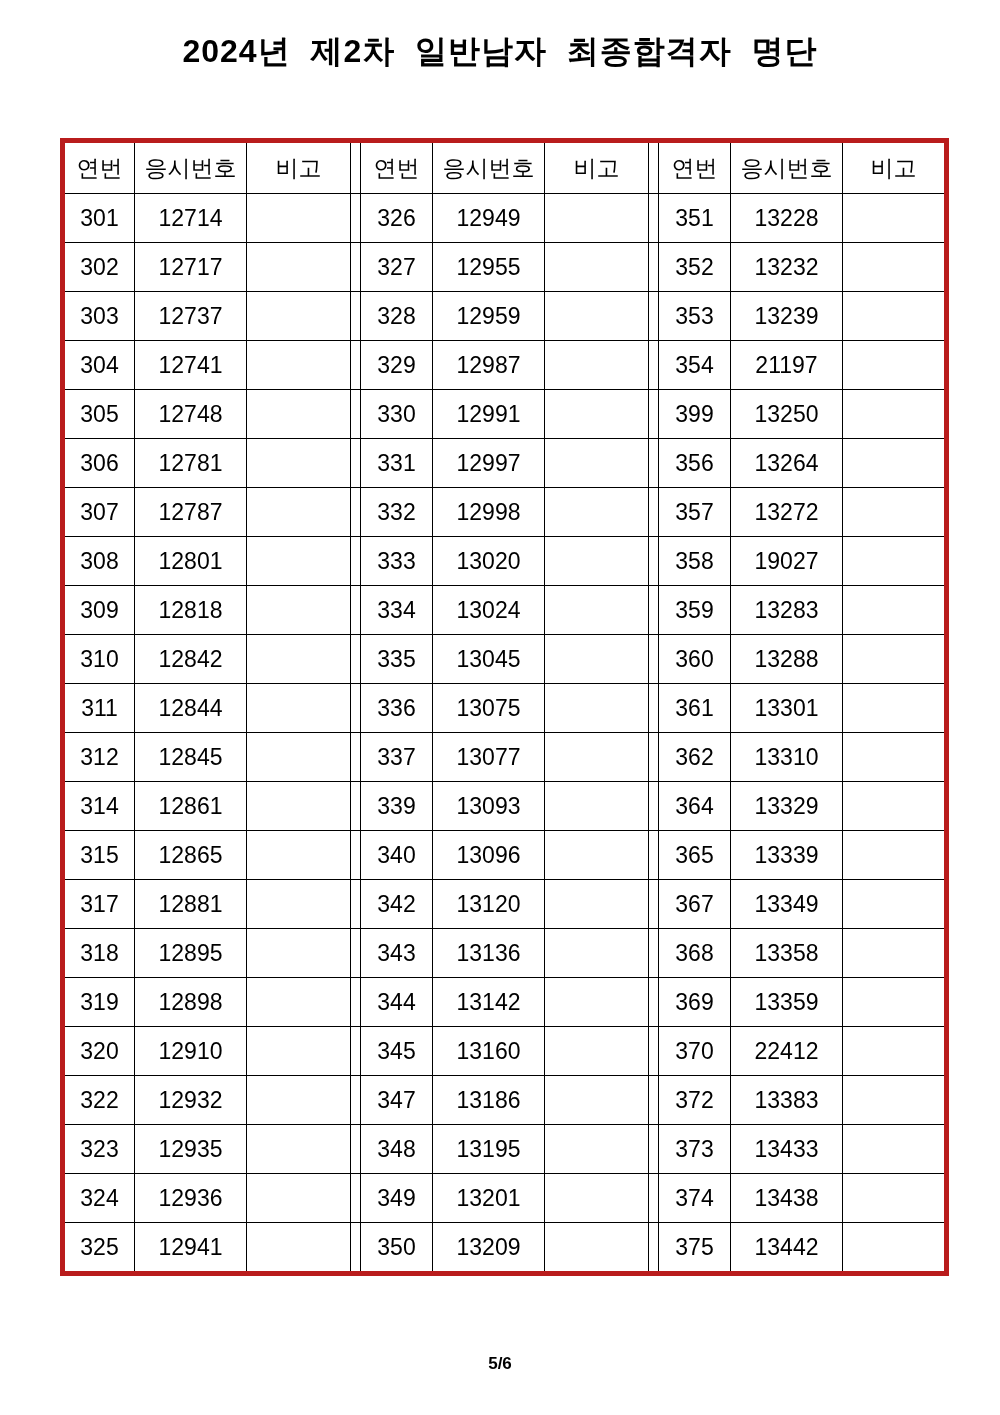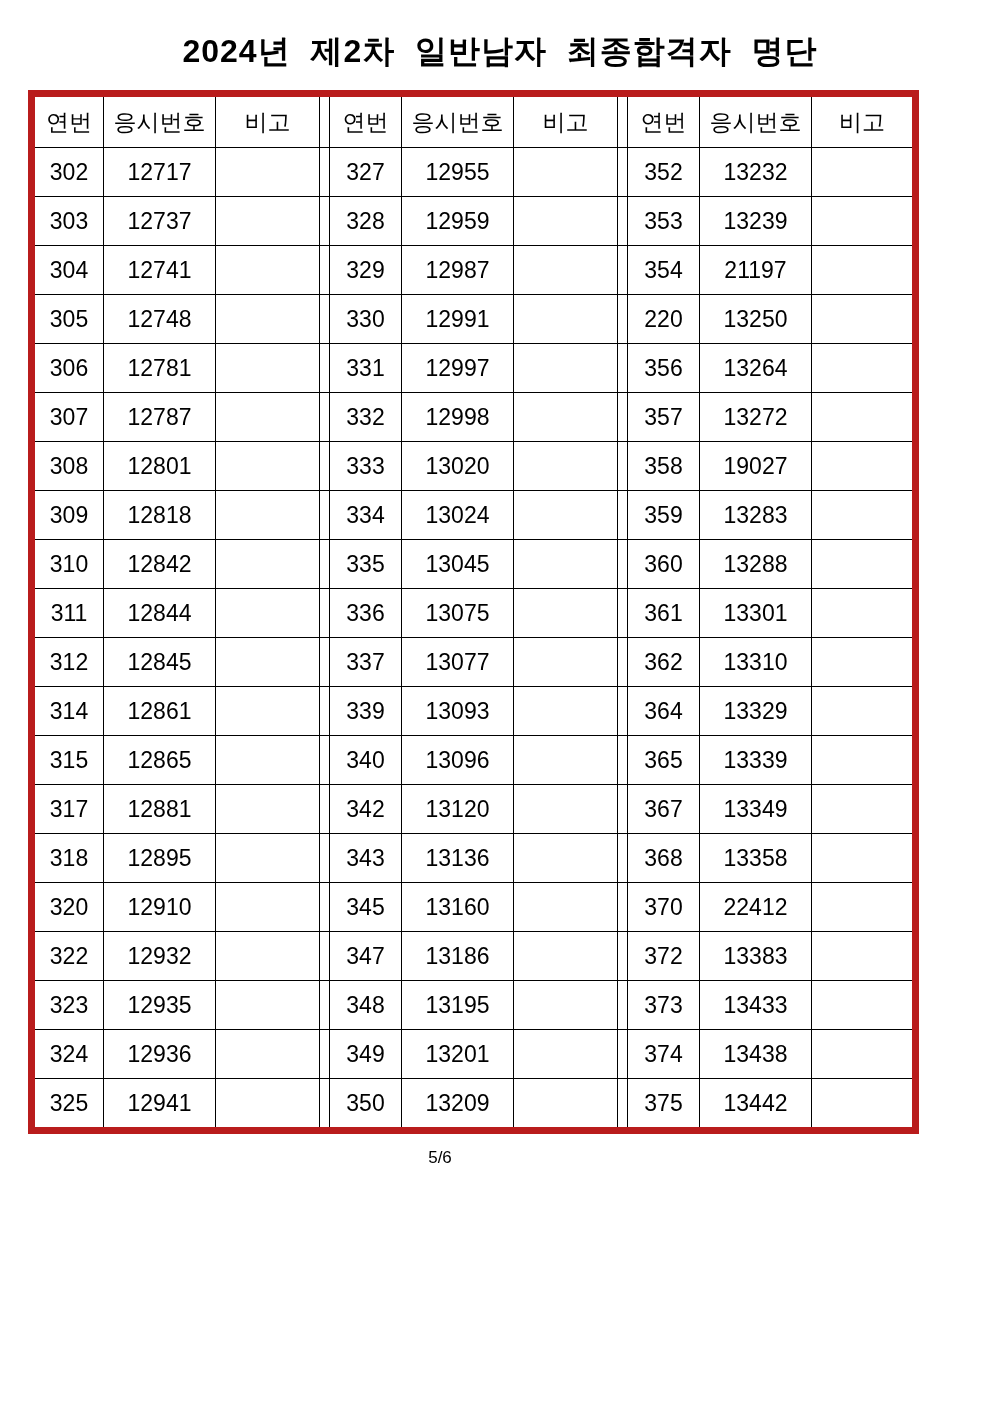--- a/index.html
+++ b/index.html
@@ -16,39 +16,40 @@
     overflow: hidden;
   }
   .page {
     width: 1000px;
     height: 1300px;
     box-sizing: border-box;
     padding: 0;
     position: relative;
     display: flex;
     flex-direction: column;
+    align-items: center;
+    gap: 48px;
   }
   .doc-title {
     margin-top: 30px;
     margin-bottom: 16px;
     font-size: 32px;
     font-weight: bold;
     letter-spacing: 1px;
     text-align: center;
     white-space: pre;
   }
   .table-wrap {
     width: 880px;
   }
   table.roster {
     border-collapse: collapse;
     width: 880px;
     table-layout: fixed;
-    border: 7px solid #b91c1c;
-    margin-left: 28px;
+    border: 5px solid #b91c1c;
   }
   table.roster td, table.roster th {
     border: 1px solid #000000;
     height: 48px;
     font-size: 23px;
     font-weight: normal;
     text-align: center;
     vertical-align: middle;
     padding: 0;
     background: #ffffff;
@@ -64,24 +65,25 @@
   col.c-gap    { width: 10px; }
 
   td.gap, th.gap {
     border-top: none;
     border-bottom: none;
     border-left: 1px solid #000000;
     border-right: 1px solid #000000;
     background: #ffffff;
   }
   .page-footer {
-    margin-top: 14px;
+    margin-top: 30px;
     font-size: 17px;
     text-align: center;
     width: 880px;
+    font-weight: bold;
   }
 </style>
 </head>
 <body>
 
 <div class="page">
 
   <div class="doc-title">2024년  제2차  일반남자  최종합격자  명단</div>
 
   <div class="table-wrap">
@@ -109,20 +111,33 @@
           <th>응시번호</th>
           <th>비고</th>
           <th class="gap"></th>
           <th>연번</th>
           <th>응시번호</th>
           <th>비고</th>
         </tr>
       </thead>
       <tbody id="roster-body">
           <tr>
+            <td>301</td>
+            <td>12714</td>
+            <td></td>
+            <td class="gap"></td>
+            <td>326</td>
+            <td>12949</td>
+            <td></td>
+            <td class="gap"></td>
+            <td>351</td>
+            <td>13228</td>
+            <td></td>
+          </tr>
+          <tr>
             <td>302</td>
             <td>12717</td>
             <td></td>
             <td class="gap"></td>
             <td>327</td>
             <td>12955</td>
             <td></td>
             <td class="gap"></td>
             <td>352</td>
             <td>13232</td>
@@ -156,21 +171,21 @@
           </tr>
           <tr>
             <td>305</td>
             <td>12748</td>
             <td></td>
             <td class="gap"></td>
             <td>330</td>
             <td>12991</td>
             <td></td>
             <td class="gap"></td>
-            <td>220</td>
+            <td>399</td>
             <td>13250</td>
             <td></td>
           </tr>
           <tr>
             <td>306</td>
             <td>12781</td>
             <td></td>
             <td class="gap"></td>
             <td>331</td>
             <td>12997</td>
@@ -301,20 +316,33 @@
             <td>318</td>
             <td>12895</td>
             <td></td>
             <td class="gap"></td>
             <td>343</td>
             <td>13136</td>
             <td></td>
             <td class="gap"></td>
             <td>368</td>
             <td>13358</td>
+            <td></td>
+          </tr>
+          <tr>
+            <td>319</td>
+            <td>12898</td>
+            <td></td>
+            <td class="gap"></td>
+            <td>344</td>
+            <td>13142</td>
+            <td></td>
+            <td class="gap"></td>
+            <td>369</td>
+            <td>13359</td>
             <td></td>
           </tr>
           <tr>
             <td>320</td>
             <td>12910</td>
             <td></td>
             <td class="gap"></td>
             <td>345</td>
             <td>13160</td>
             <td></td>

